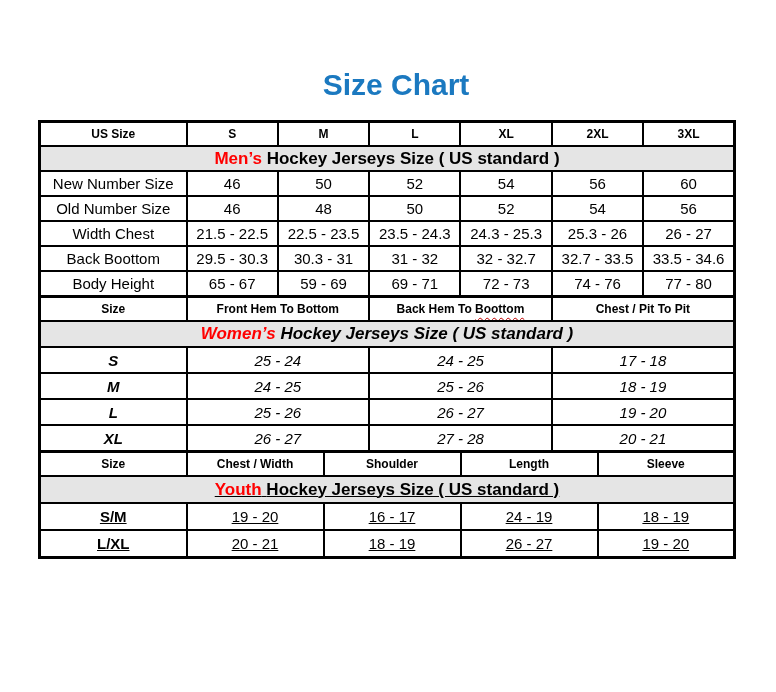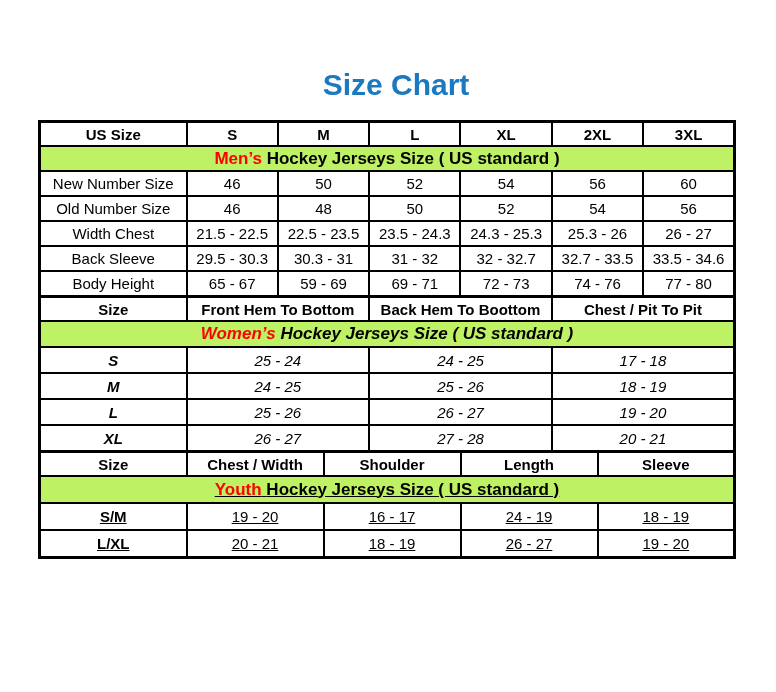--- a/index.html
+++ b/index.html
@@ -46,30 +46,30 @@
   .size-table td, .size-table th {
     border: 2px solid #000000;
     text-align: center;
     vertical-align: middle;
     color: #000000;
     padding: 0 2px;
     overflow: hidden;
     white-space: nowrap;
   }
   .banner-cell {
-    background: #bef264;
+    background: #e5e5e5;
     height: 36px;
     font-weight: bold;
     font-size: 17px;
   }
   .banner-accent { color: #ff0000; }
   thead th {
     height: 22px;
     font-weight: bold;
-    font-size: 15px;
+    font-size: 12px;
     background: #ffffff;
   }
   tbody td {
     font-size: 15px;
     font-weight: normal;
     background: #ffffff;
   }
   .t-mens   tbody td { height: 23px; }
   .t-womens tbody td { height: 24px; font-style: italic; }
   .t-youth  tbody td { height: 25px; text-decoration: underline; }
@@ -145,21 +145,21 @@
           <tr>
             <td>Width Chest</td>
             <td>21.5 - 22.5</td>
             <td>22.5 - 23.5</td>
             <td>23.5 - 24.3</td>
             <td>24.3 - 25.3</td>
             <td>25.3 - 26</td>
             <td>26 - 27</td>
           </tr>
           <tr>
-            <td>Back Sleeve</td>
+            <td>Back Boottom</td>
             <td>29.5 - 30.3</td>
             <td>30.3 - 31</td>
             <td>31 - 32</td>
             <td>32 - 32.7</td>
             <td>32.7 - 33.5</td>
             <td>33.5 - 34.6</td>
           </tr>
           <tr>
             <td>Body Height</td>
             <td>65 - 67</td>

